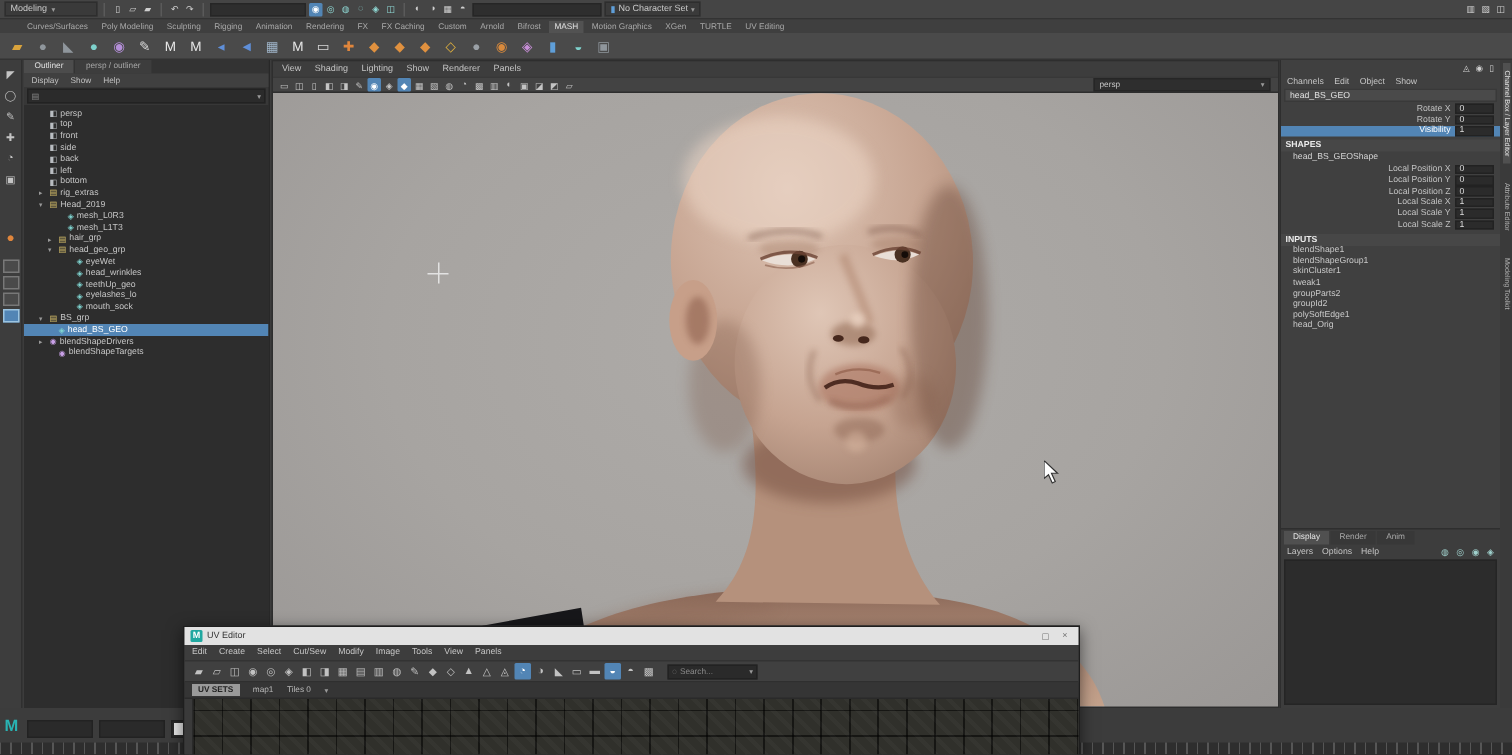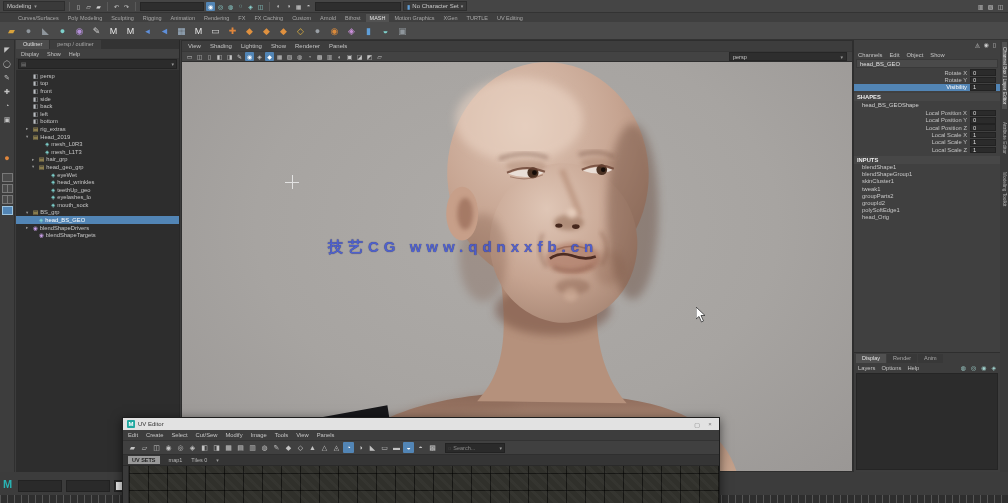--- a/index.html
+++ b/index.html
@@ -596,21 +596,20 @@
         <path d="M420,170 Q431,188 421,204" stroke="#7c5240" stroke-width="2.5" fill="none" opacity=".5" filter="url(#b1)"></path>
         <ellipse cx="392" cy="197" rx="27" ry="16" fill="#a8705c" opacity=".55" filter="url(#b1)"></ellipse>
         <path d="M369,197 Q379,190 391,194 Q404,199 415,195" stroke="#4e2c22" stroke-width="2.8" fill="none"></path>
         <path d="M372,206 Q392,214 412,204" stroke="#6f4232" stroke-width="2" fill="none" opacity=".6" filter="url(#b1)"></path>
         <path d="M376,188 Q390,182 406,187" stroke="#8a5844" stroke-width="1.6" fill="none" opacity=".6"></path>
         <ellipse cx="392" cy="225" rx="17" ry="8" fill="#7c5240" opacity=".35" filter="url(#b1)"></ellipse>
         <circle cx="390" cy="233" r="7" fill="#d9b8a2" opacity=".5" filter="url(#b1)"></circle>
         <ellipse cx="428" cy="206" rx="15" ry="18" fill="#7c5240" opacity=".28" filter="url(#b2)"></ellipse>
       </svg>
       <div class="xhair"></div>
-      <div class="wmark">技艺CG www.qdnxxfb.cn</div>
       <svg class="cursor" width="12" height="16">
         <polygon points="0,0 0,12 3,9.5 5.5,15 7.5,14 5,8.5 9,8.5" fill="#ffffff" stroke="#333" stroke-width="0.8"></polygon>
       </svg>
     </div>
   </div>
 
   <div class="rpanel">
     <div class="rptop">
       <span>◬</span>
       <span>◉</span>

